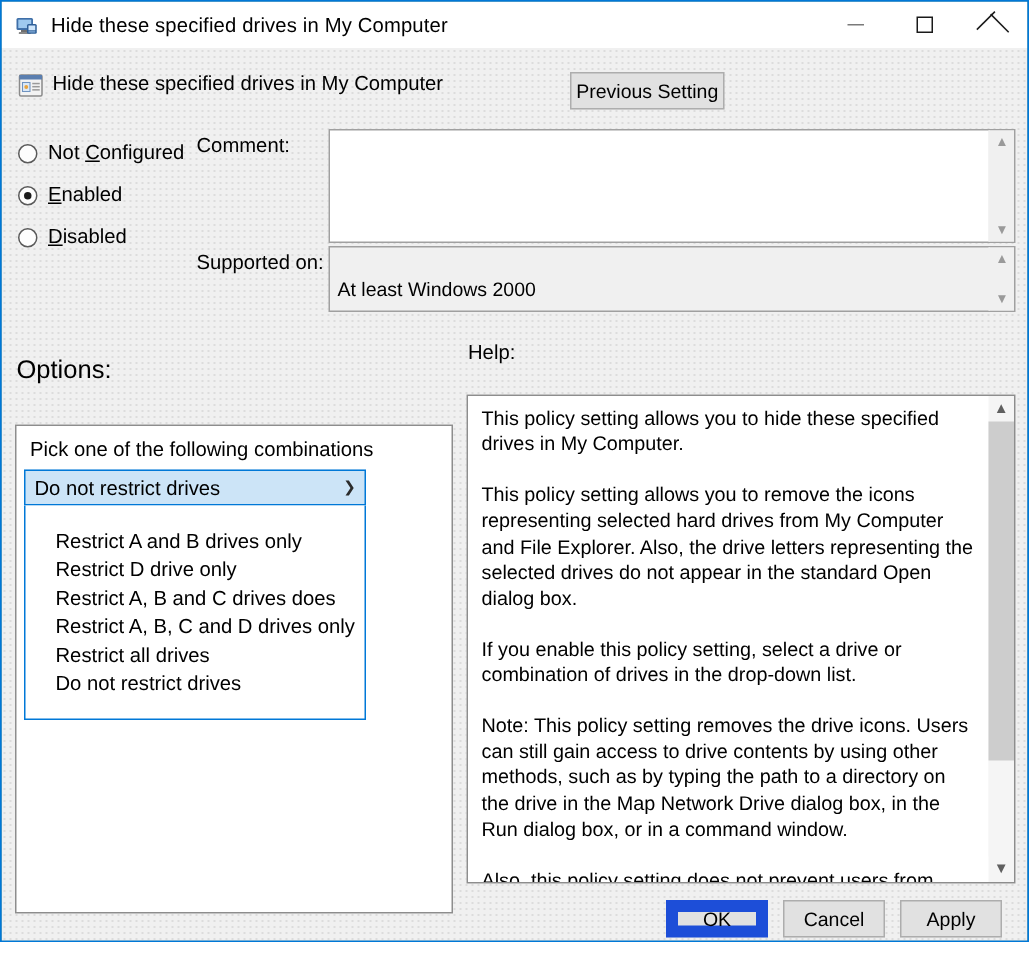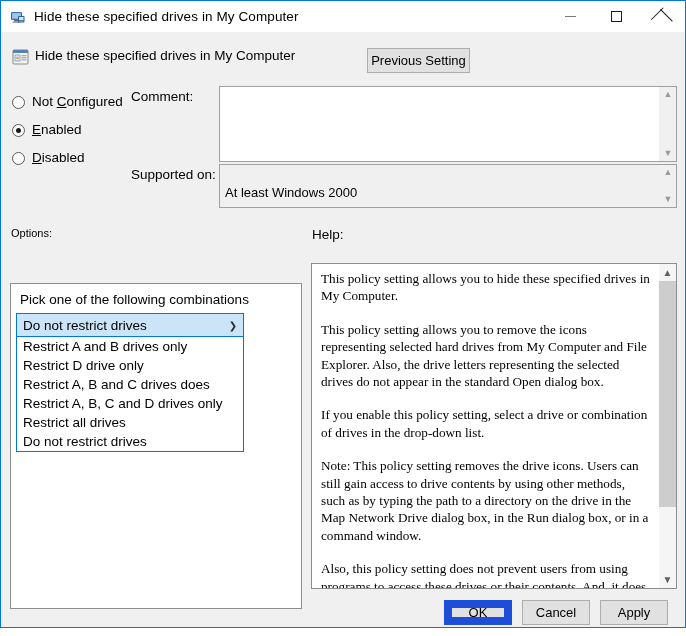--- a/index.html
+++ b/index.html
@@ -78,21 +78,21 @@
     position: absolute;
     background: #e1e1e1;
     border: 1px solid #adadad;
     font-family: "Liberation Sans", sans-serif;
     font-size: 13px;
     color: #000;
     padding: 0;
     display: flex; align-items: center; justify-content: center;
     cursor: default;
   }
-  #btn-prev { left: 366px; top: 47px; width: 103px; height: 25px; }
+  #btn-prev { left: 379px; top: 47px; width: 103px; height: 25px; }
   #btn-next { left: 484px; top: 47px; width: 102px; height: 25px; }
 
   
   .radio-row {
     position: absolute; left: 11px;
     display: flex; align-items: flex-end;
     height: 18px;
     cursor: default;
   }
   #radio-notconfigured { top: 90px; }
@@ -152,22 +152,22 @@
   }
   .vsb-arrow {
     width: 17px; height: 15px;
     display: flex; align-items: center; justify-content: center;
     color: #9a9a9a; font-size: 9px; line-height: 1;
   }
   .vsb-track { flex: 1 1 auto; width: 17px; }
 
   
   #lbl-options {
-    position: absolute; left: 10px; top: 226px;
-    font-size: 11px; color: #000;
+    position: absolute; left: 10px; top: 236px;
+    font-size: 17px; color: #000;
   }
   #lbl-help {
     position: absolute; left: 311px; top: 226px;
     font-size: 13.5px; color: #000;
   }
 
   
   #options-panel {
     position: absolute; left: 9px; top: 262px;
     width: 292px; height: 326px;
@@ -199,21 +199,21 @@
     display: flex; align-items: center; justify-content: center;
     color: #2b2b2b; font-size: 10px;
   }
   
   #combo-list {
     position: absolute; left: 5px; top: 53px;
     width: 228px;
     background: #ffffff;
     border: 1px solid #0078d7;
     border-top: none;
-    padding: 0;
+    padding: 14px;
   }
   .combo-item {
     height: 19px; line-height: 19px;
     padding-left: 6px;
     font-size: 13.5px;
     color: #000;
     white-space: nowrap;
     cursor: default;
   }
   .combo-item.selected { background: #0078d7; color: #ffffff; }
@@ -226,21 +226,20 @@
     border: 1px solid #8d8d8d;
     display: flex;
   }
   #help-text {
     flex: 1 1 auto;
     padding: 6px 8px 10px 9px;
     font-size: 13.2px;
     line-height: 17.4px;
     color: #000;
     overflow: hidden;
-    font-family: Liberation Serif, serif;
   }
   #help-text p { margin: 0 0 16px 0; }
   #help-text p:last-child { margin-bottom: 0; }
   #help-scrollbar {
     width: 17px; flex: 0 0 auto;
     background: #f5f5f5;
     display: flex; flex-direction: column; align-items: center;
   }
   #help-scrollbar .vsb-arrow { height: 17px; color: #606060; font-size: 10px; }
   #help-track { position: relative; flex: 1 1 auto; width: 17px; background: #f5f5f5; }

